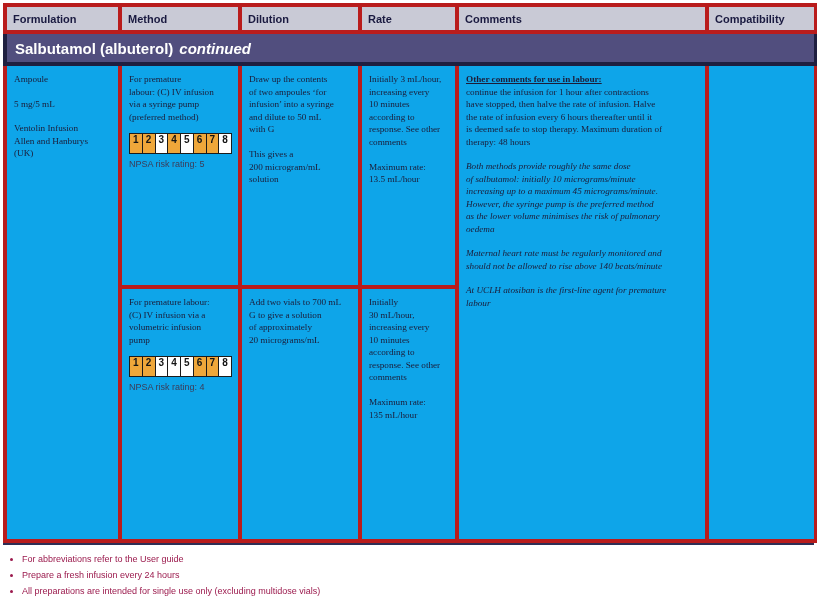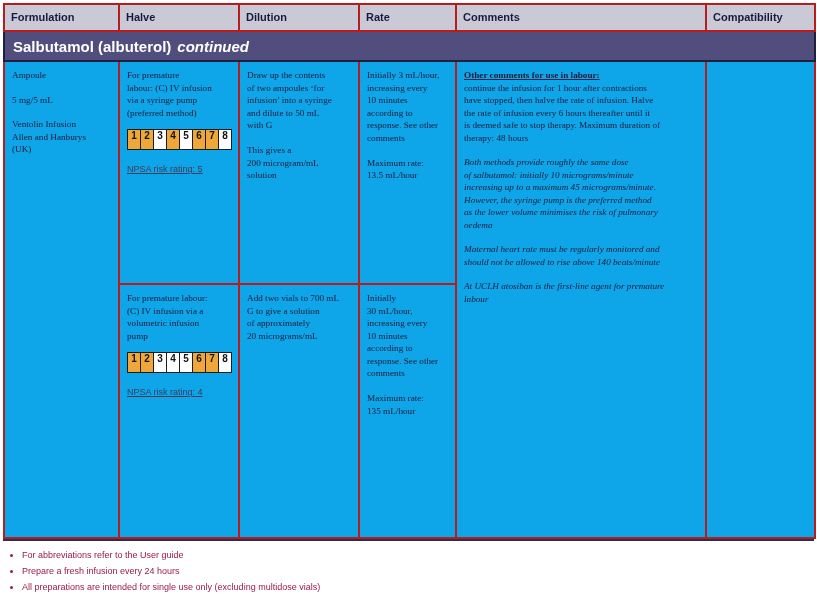--- a/index.html
+++ b/index.html
@@ -6,21 +6,21 @@
   .page {
     width:817px; height:598px; box-sizing:border-box;
     padding:3px 3px 0 3px; background:#ffffff;
     font-family:"Liberation Sans", sans-serif;
     position:relative; overflow:hidden;
   }
   table.grid {
     border-collapse:collapse; table-layout:fixed; width:811px;
   }
   table.grid th, table.grid td {
-    border:2px solid #b91c1c; vertical-align:top; box-sizing:border-box;
+    border:4px solid #b91c1c; vertical-align:top; box-sizing:border-box;
     overflow:hidden;
   }
   tr.head th {
     background:#c9cad6; color:#1a1a40;
     font:bold 11px/1.2 "Liberation Sans", sans-serif;
     text-align:left; padding:6px 6px 4px 6px; height:27px;
   }
   tr.banner-row td {
     background:#514e7e; color:#ffffff; height:30px;
     font:bold 15px/1.2 "Liberation Sans", sans-serif;
@@ -40,22 +40,21 @@
   .risk { display:flex; width:100%; margin:10px 0 0 0; }
   .risk span {
     flex:1 1 0; height:19px; line-height:19px; text-align:center;
     border:1px solid #1b1b1b; margin-left:-1px; background:#ffffff;
     font:bold 10px "Liberation Sans", sans-serif; color:#141414;
   }
   .risk span:first-child { margin-left:0; }
   .risk span.hl { background:#efa73a; }
   .npsa {
     font:9px "Liberation Sans", sans-serif; color:#3c3c58;
-    margin-top:14px;
-    text-decoration:underline;
+    margin-top:5px;
   }
   .comments-heading { font-weight:bold;text-decoration:underline; }
   .cm { margin-top:12px;font-style:italic; }
   .bottom-rule { width:811px; height:2px; background:#2e2e55; }
   ul.footnotes {
     margin:8px 0 0 0; padding:0 0 0 19px; list-style:disc;
     color:#9b1a4d; font:9px/1.55 "Liberation Sans", sans-serif;
   }
   ul.footnotes li { margin:0 0 2px 0; }
 </style>
@@ -70,21 +69,21 @@
         <col style="width:120px">
         <col style="width:120px">
       <col style="width:97px">
         <col style="width:250px">
         <col style="width:109px">
     </colgroup>
 
     <tbody>
         <tr class="head">
       <th>Formulation</th>
-      <th>Halve</th>
+      <th>Method</th>
       <th>Dilution</th>
       <th>Rate</th>
       <th>Comments</th>
       <th>Compatibility</th>
     </tr>
 
     <tr class="banner-row">
       <td colspan="6">
         <span>Salbutamol (albuterol)</span><span class="cont">continued</span>
       </td>

